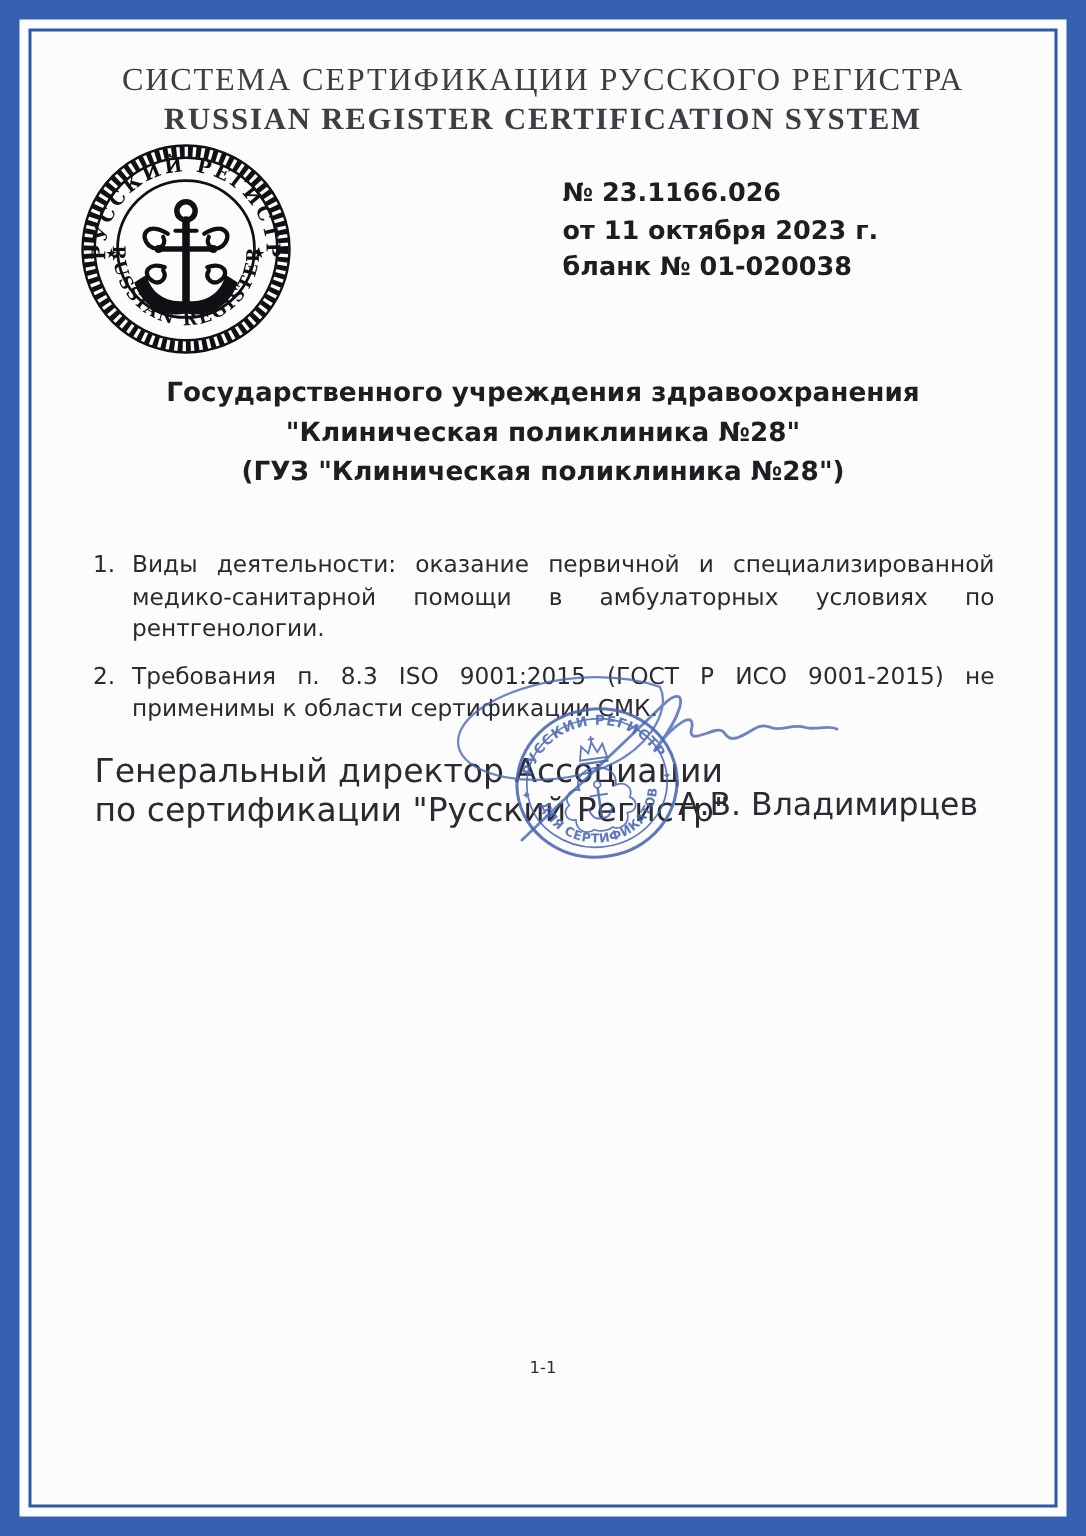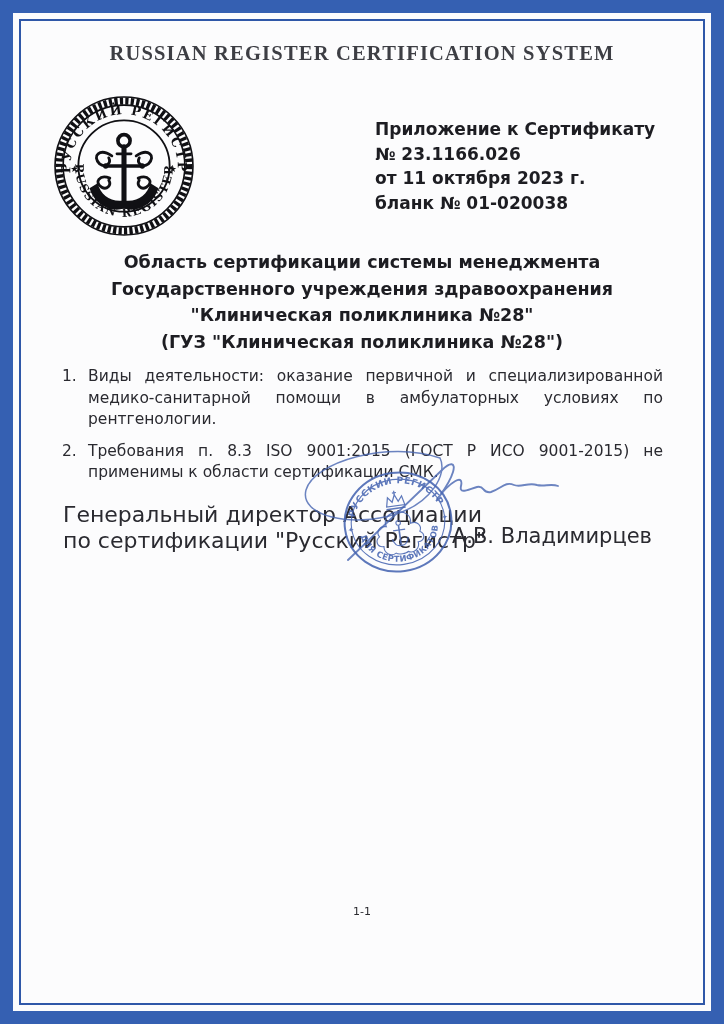--- a/index.html
+++ b/index.html
@@ -37,20 +37,21 @@
   .footer{position:absolute;left:0;right:0;top:905px;text-align:center;font-size:11px;color:#2b2b30;}
 </style>
 </head>
 <body>
 
 <div class="page">
   <div class="frame-outer"></div>
   <div class="frame-inner"></div>
 
   <div class="header">
+    <div class="h-ru">СИСТЕМА СЕРТИФИКАЦИИ РУССКОГО РЕГИСТРА</div>
     <div class="h-en">RUSSIAN REGISTER CERTIFICATION SYSTEM</div>
   </div>
 
   <div class="logo">
     <svg viewBox="0 0 140 140" width="142" height="142">
       <defs>
         <path id="logo-top-arc" d="M 17 72 A 53 53 0 0 1 123 72" fill="none"></path>
         <path id="logo-bottom-arc" d="M 22 72 A 48 48 0 0 0 118 72" fill="none"></path>
       </defs>
 
@@ -82,28 +83,26 @@
         <path d="M 82 60 C 94 52 102 60 94 68 C 89 72 82 68 85 62" stroke-width="2.8"></path>
         <path d="M 56 82 C 46 78 40 86 48 91 C 53 94 58 89 55 84" stroke-width="2.8"></path>
         <path d="M 84 82 C 94 78 100 86 92 91 C 87 94 82 89 85 84" stroke-width="2.8"></path>
 
         <path d="M 70 104 C 57 106 47 99 44 87 L 36 92 C 41 108 56 116 70 112 C 84 116 99 108 104 92 L 96 87 C 93 99 83 106 70 104 Z" fill="#101014" stroke="none"></path>
       </g>
     </svg>
   </div>
 
   <div class="cert-ref">
-    <div>Приложение к Сертификату</div>
     <div>№ 23.1166.026</div>
     <div>от 11 октября 2023 г.</div>
     <div>бланк № 01-020038</div>
   </div>
 
   <div class="scope-title">
-    <div>Область сертификации системы менеджмента</div>
     <div>Государственного учреждения здравоохранения</div>
     <div>"Клиническая поликлиника №28"</div>
     <div>(ГУЗ "Клиническая поликлиника №28")</div>
   </div>
 
   <div class="items">
     <div class="item">
       <span class="num">1.</span>
       <span>Виды деятельности: оказание первичной и специализированной медико-санитарной помощи в амбулаторных условиях по рентгенологии.</span>
     </div>

